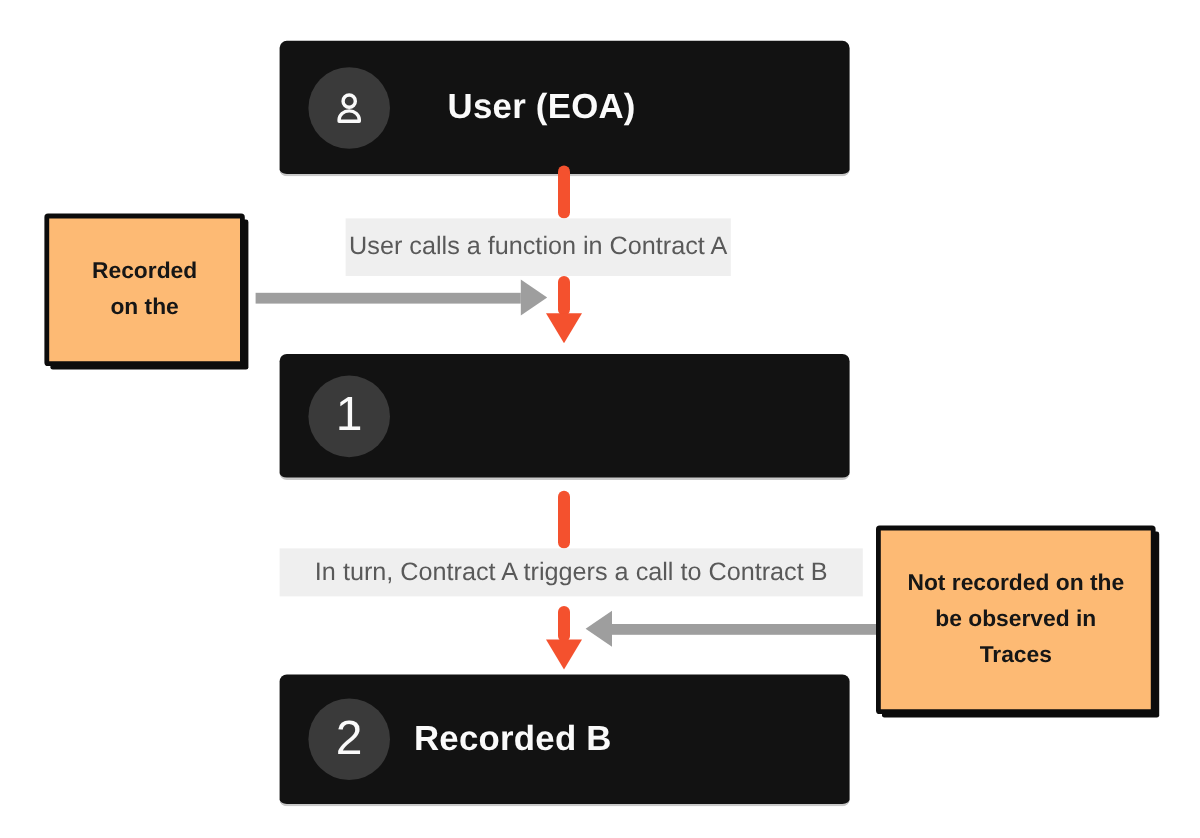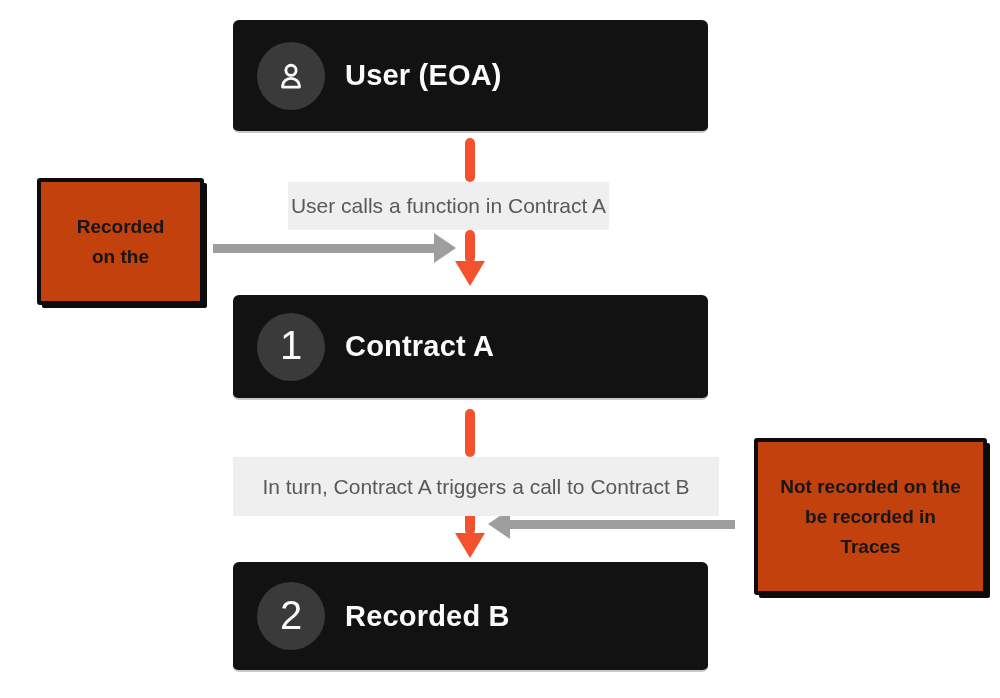--- a/index.html
+++ b/index.html
@@ -19,21 +19,21 @@
     position: absolute;
     left: 233px;
     width: 475px;
     background: var(--node-bg, #121212);
     border-radius: 6px;
     border-bottom: 2px solid var(--node-bottom-edge, #c9c9c9);
     display: flex;
     align-items: center;
     padding-left: 24px;
   }
-  .node-user { top: 20px;  height: 113px; }
+  .node-user { top: 34px;  height: 113px; gap: 28px; }
   .node-a    { top: 295px; height: 105px; }
   .node-b    { top: 562px; height: 110px; }
 
   .node-badge {
     width: 68px; height: 68px;
     border-radius: 50%;
     background: var(--badge-bg, #3a3a3a);
     display: flex; align-items: center; justify-content: center;
     flex: 0 0 auto;
   }
@@ -57,21 +57,21 @@
   .edge-label {
     position: absolute;
     background: var(--edge-label-bg, #efefef);
     color: var(--edge-label-text, #595959);
     font-size: 21px;
     display: flex; align-items: center; justify-content: center;
     white-space: nowrap;
     z-index: 3;
   }
   .edge-label-1 { left: 288px; top: 182px; width: 321px; height: 48px; }
-  .edge-label-2 { left: 233px; top: 457px; width: 486px; height: 59px; }
+  .edge-label-2 { left: 233px; top: 457px; width: 486px; height: 40px; }
 
   
   .obar {
     position: absolute;
     left: 465px;
     width: 10px;
     background: var(--arrow-orange, #f4512e);
     border-radius: 6px;
     z-index: 2;
   }
@@ -106,35 +106,35 @@
     border-top: 15px solid transparent;
     border-bottom: 15px solid transparent;
     z-index: 1;
   }
   .ghead-right { left: 434px; top: 233px; border-left: 22px solid var(--arrow-gray, #9e9e9e); }
   .ghead-left  { left: 488px; top: 509px; border-right: 22px solid var(--arrow-gray, #9e9e9e); }
 
   
   .note {
     position: absolute;
-    background: #c2410c;
+    background: #fdba74;
     border: 4px solid var(--note-border, #0c0c0c);
     border-radius: 3px;
     box-shadow: 4px 4px 0 -1px var(--note-border, #0c0c0c);
     color: var(--note-text, #161616);
     font-weight: 700;
     font-size: 19px;
     line-height: 30px;
     text-align: center;
     display: flex; flex-direction: column;
     align-items: center; justify-content: center;
     z-index: 4;
   }
   .note-left  { left: 37px;  top: 178px; width: 167px; height: 127px; }
-  .note-right { left: 730px; top: 438px; width: 233px; height: 157px; margin-left: 24px; }
+  .note-right { left: 730px; top: 438px; width: 233px; height: 157px; }
   .note .line { display: block; }
 
   .person-svg { display: block; }
 </style>
 </head>
 <body>
 
 <div class="canvas">
 
   <div class="node node-user">
@@ -156,31 +156,30 @@
     <span class="line">Recorded</span>
     <span class="line">on the</span>
   </div>
   <div class="gbar gbar-1"></div>
   <div class="ghead ghead-right"></div>
 
   <div class="node node-a">
     <div class="node-badge">
       <span class="num">1</span>
     </div>
-    <div class="node-title">Contract A</div>
   </div>
 
   <div class="obar obar-2a"></div>
   <div class="edge-label edge-label-2">In turn, Contract A triggers a call to Contract B</div>
   <div class="obar obar-2b"></div>
   <div class="ohead ohead-2"></div>
 
   <div class="note note-right">
     <span class="line">Not recorded on the</span>
-    <span class="line">be recorded in</span>
+    <span class="line">be observed in</span>
     <span class="line">Traces</span>
   </div>
   <div class="gbar gbar-2"></div>
   <div class="ghead ghead-left"></div>
 
   <div class="node node-b">
     <div class="node-badge">
       <span class="num">2</span>
     </div>
     <div class="node-title">Recorded B</div>

